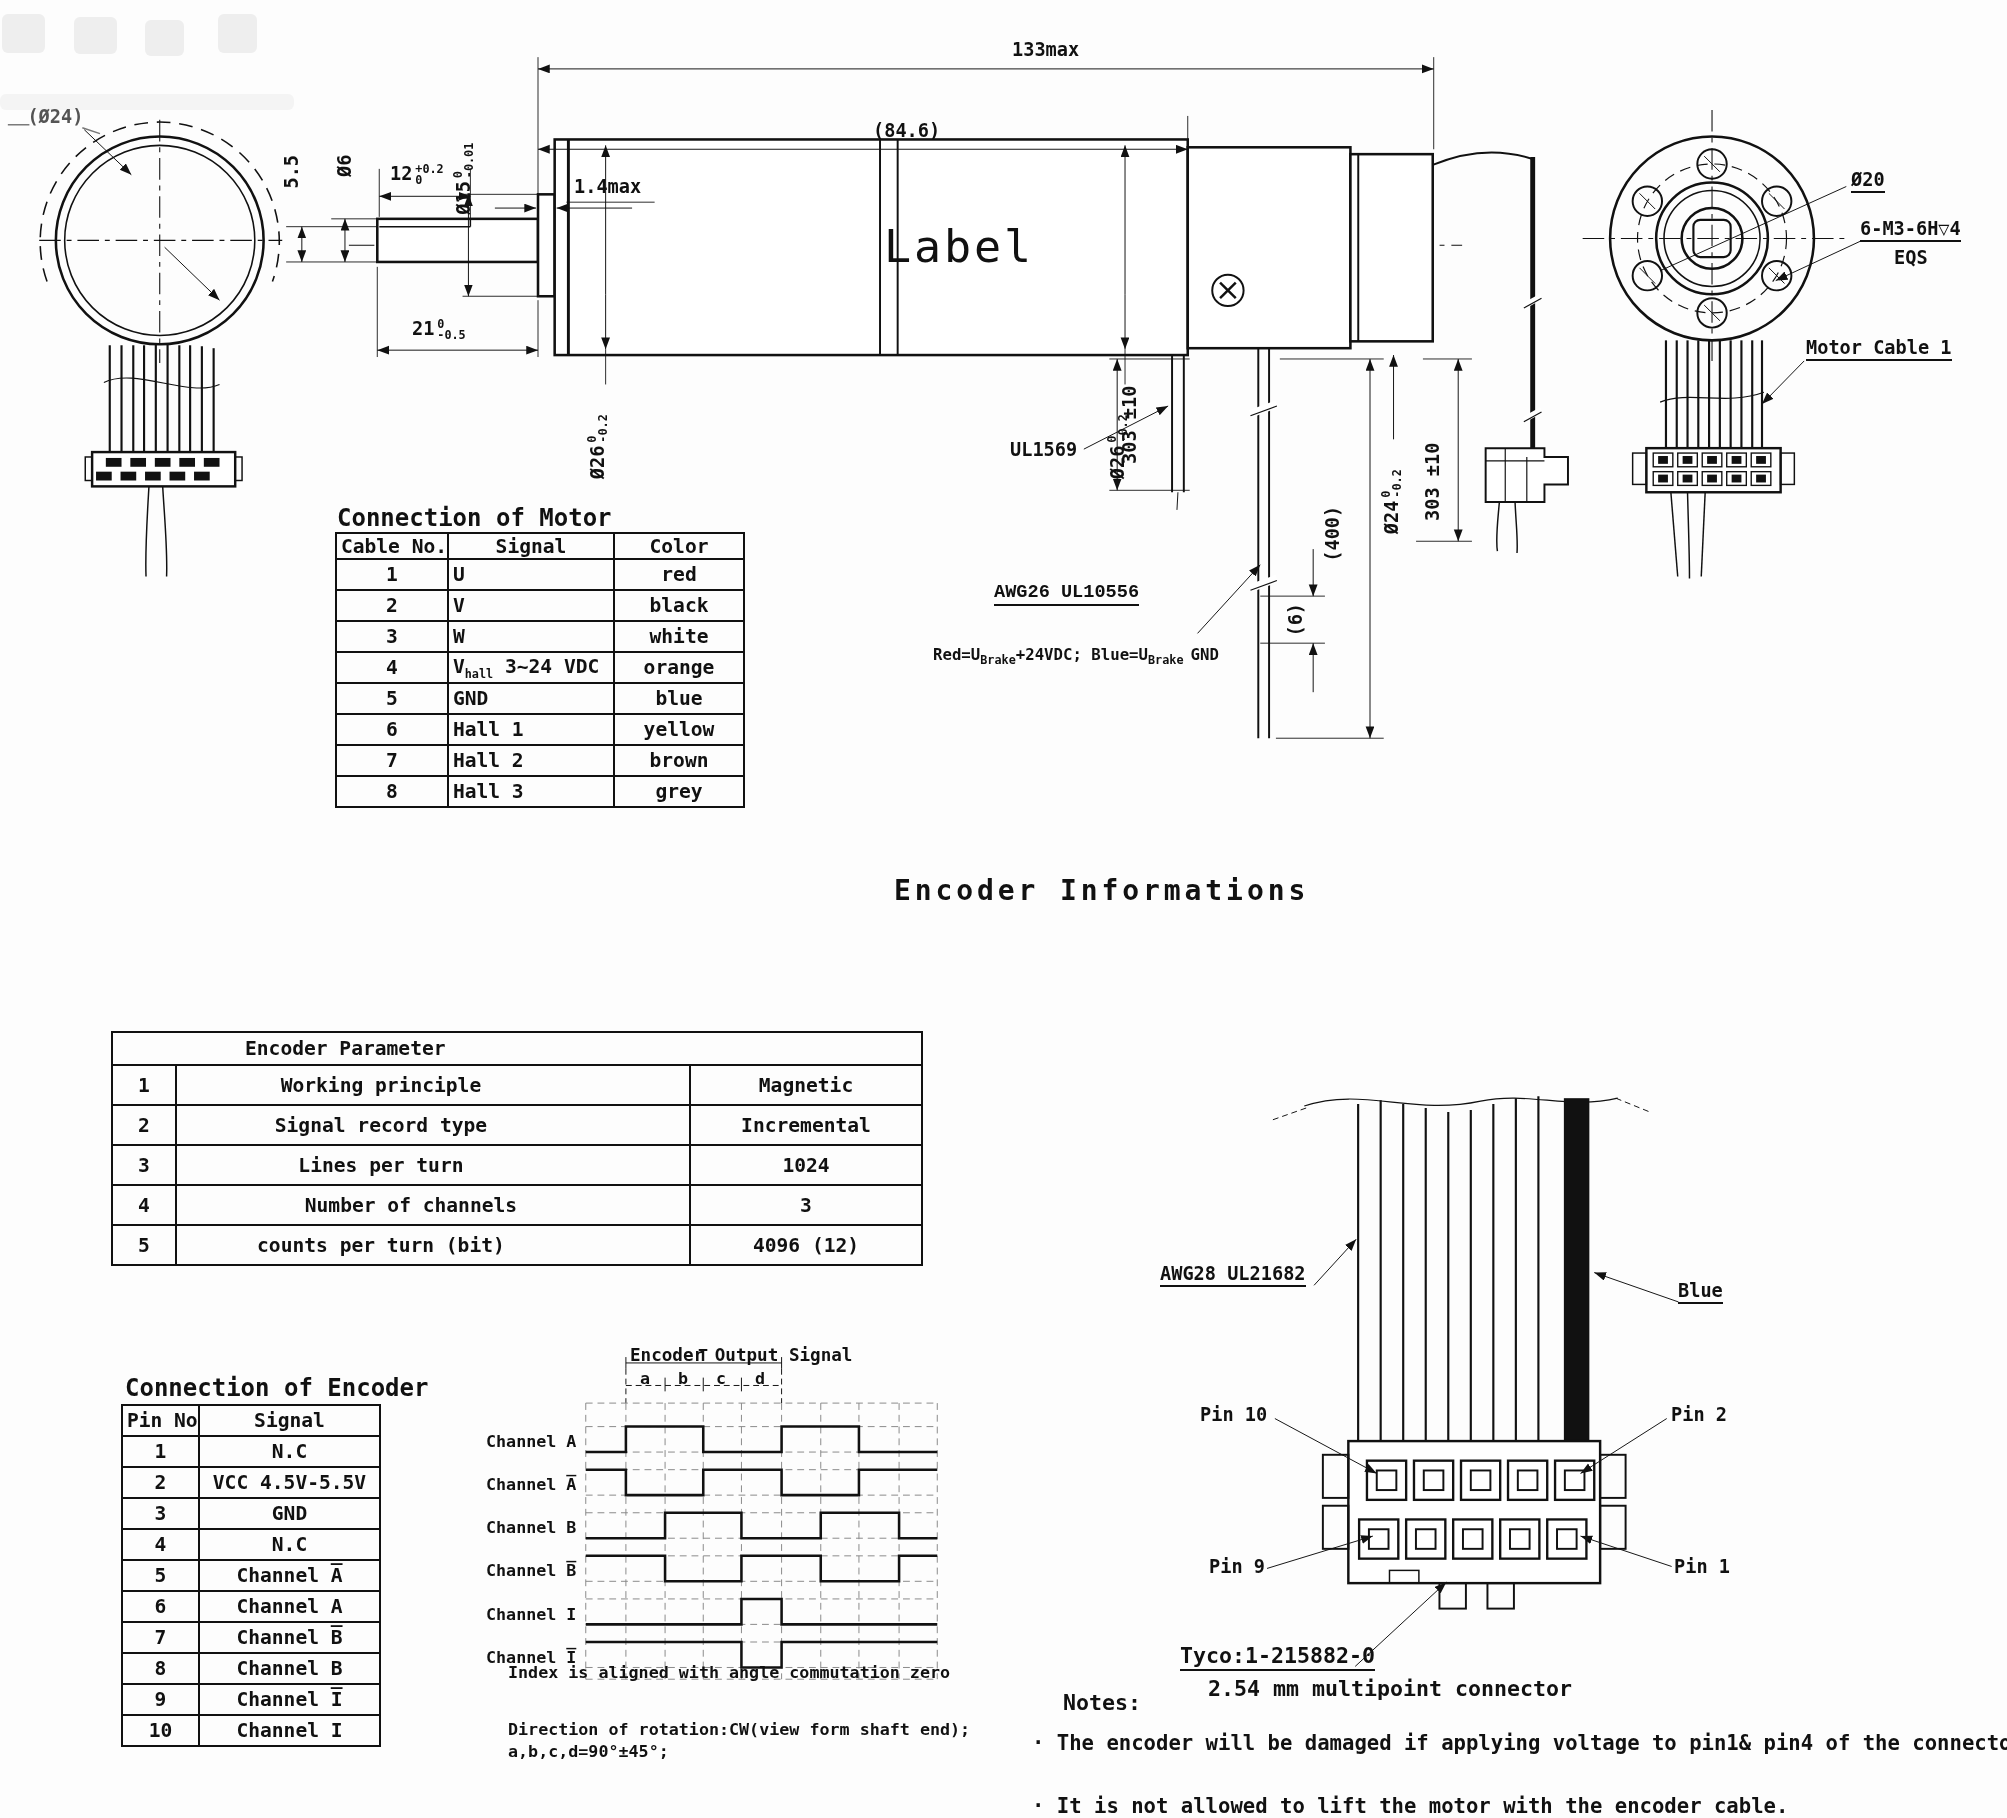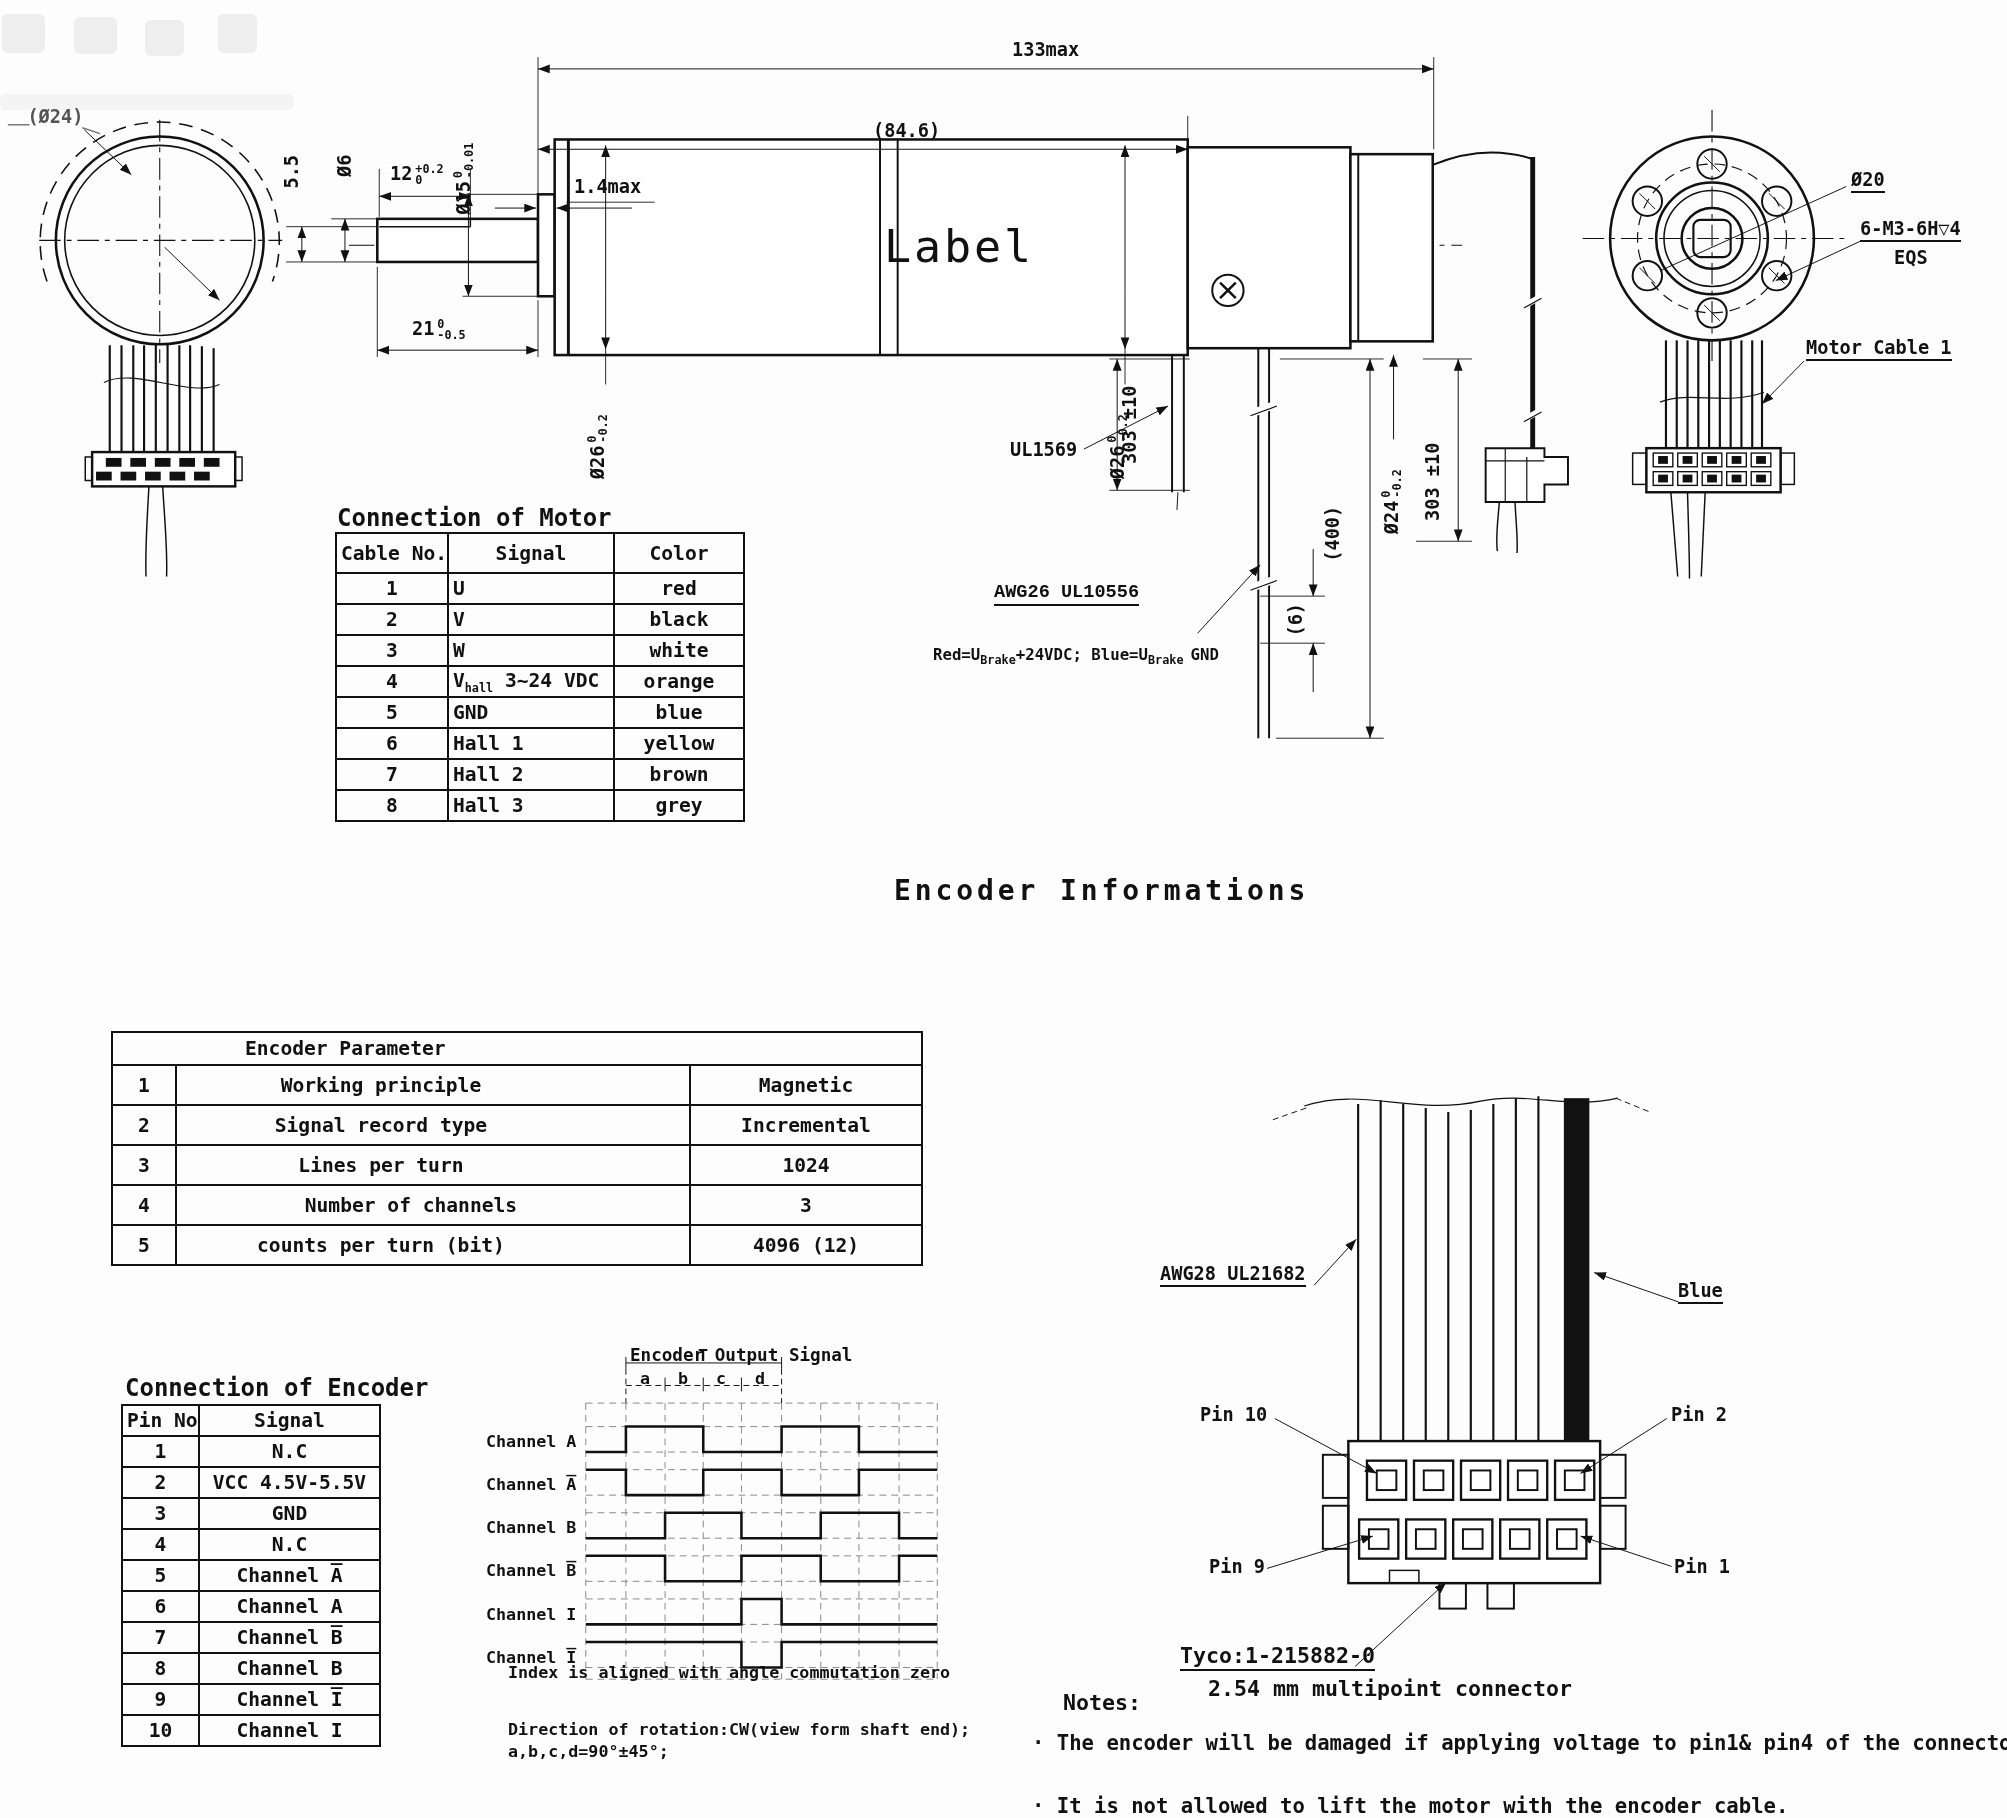--- a/index.html
+++ b/index.html
@@ -343,21 +343,21 @@
   <div class="lbl ul" style="left:1806px;top:337px;">Motor Cable 1</div>
 
   <div class="ttl" style="left:337px;top:504px;">Connection of Motor</div>
   <table style="left:335px;top:532px;width:408px;">
     <colgroup>
         <col style="width:112px">
         <col style="width:166px">
         <col style="width:130px">
       </colgroup>
     <tbody>
-        <tr style="height:40px">
+        <tr style="height:26px">
       <td>Cable No.</td>
       <td>Signal</td>
       <td>Color</td>
     </tr>
     <tr style="height:31px">
           <td>1</td>
           <td style="text-align:left">U</td>
           <td>red</td>
         </tr>
     <tr style="height:31px">

